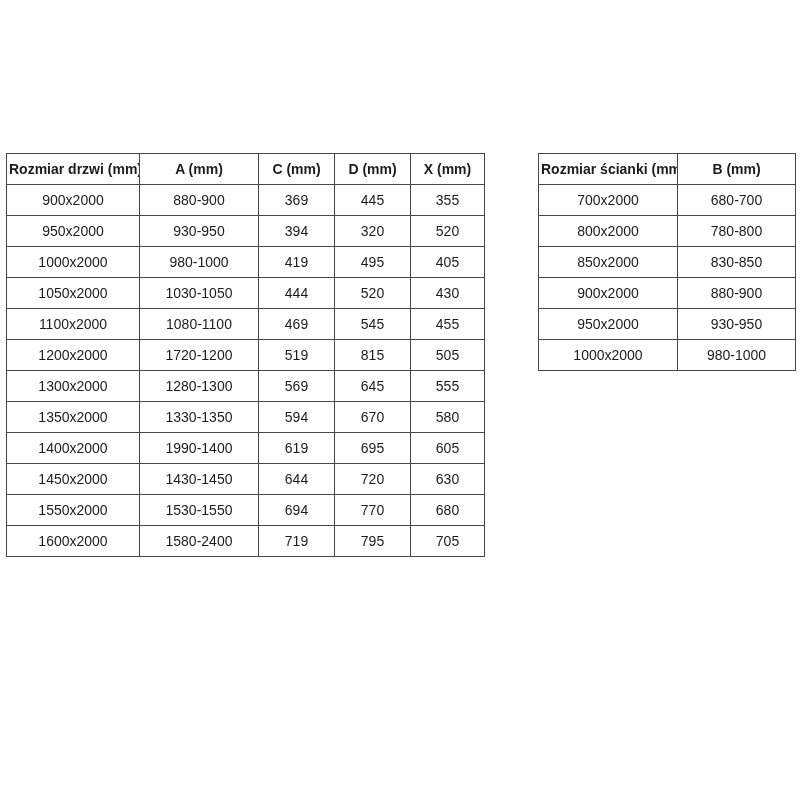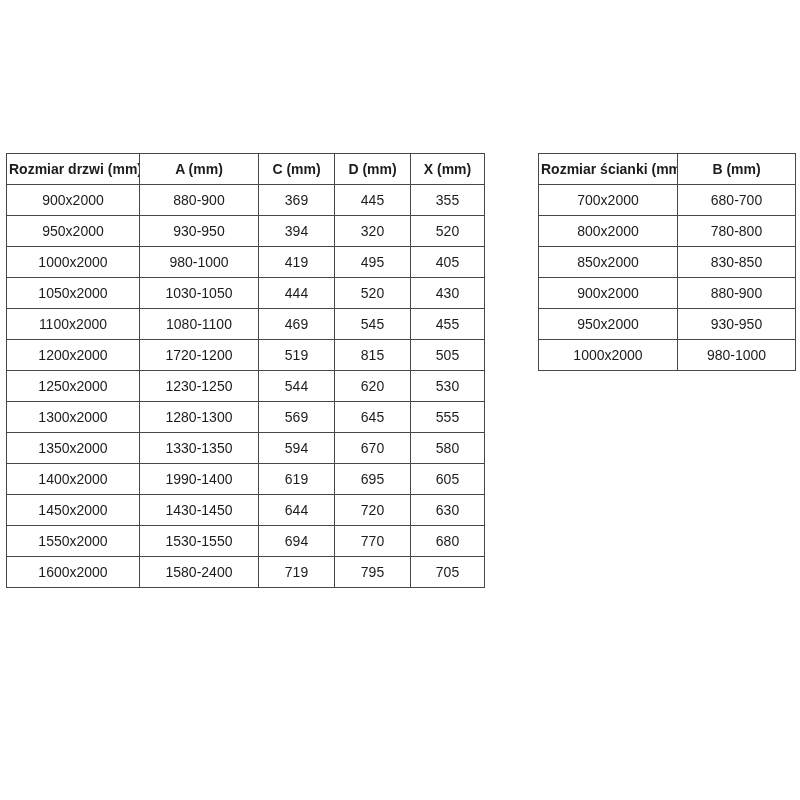--- a/index.html
+++ b/index.html
@@ -116,27 +116,20 @@
           <td>455</td>
         </tr>
         <tr>
           <td>1200x2000</td>
           <td>1720-1200</td>
           <td>519</td>
           <td>815</td>
           <td>505</td>
         </tr>
         <tr>
-          <td>1250x2000</td>
-          <td>1230-1250</td>
-          <td>544</td>
-          <td>620</td>
-          <td>530</td>
-        </tr>
-        <tr>
           <td>1300x2000</td>
           <td>1280-1300</td>
           <td>569</td>
           <td>645</td>
           <td>555</td>
         </tr>
         <tr>
           <td>1350x2000</td>
           <td>1330-1350</td>
           <td>594</td>

